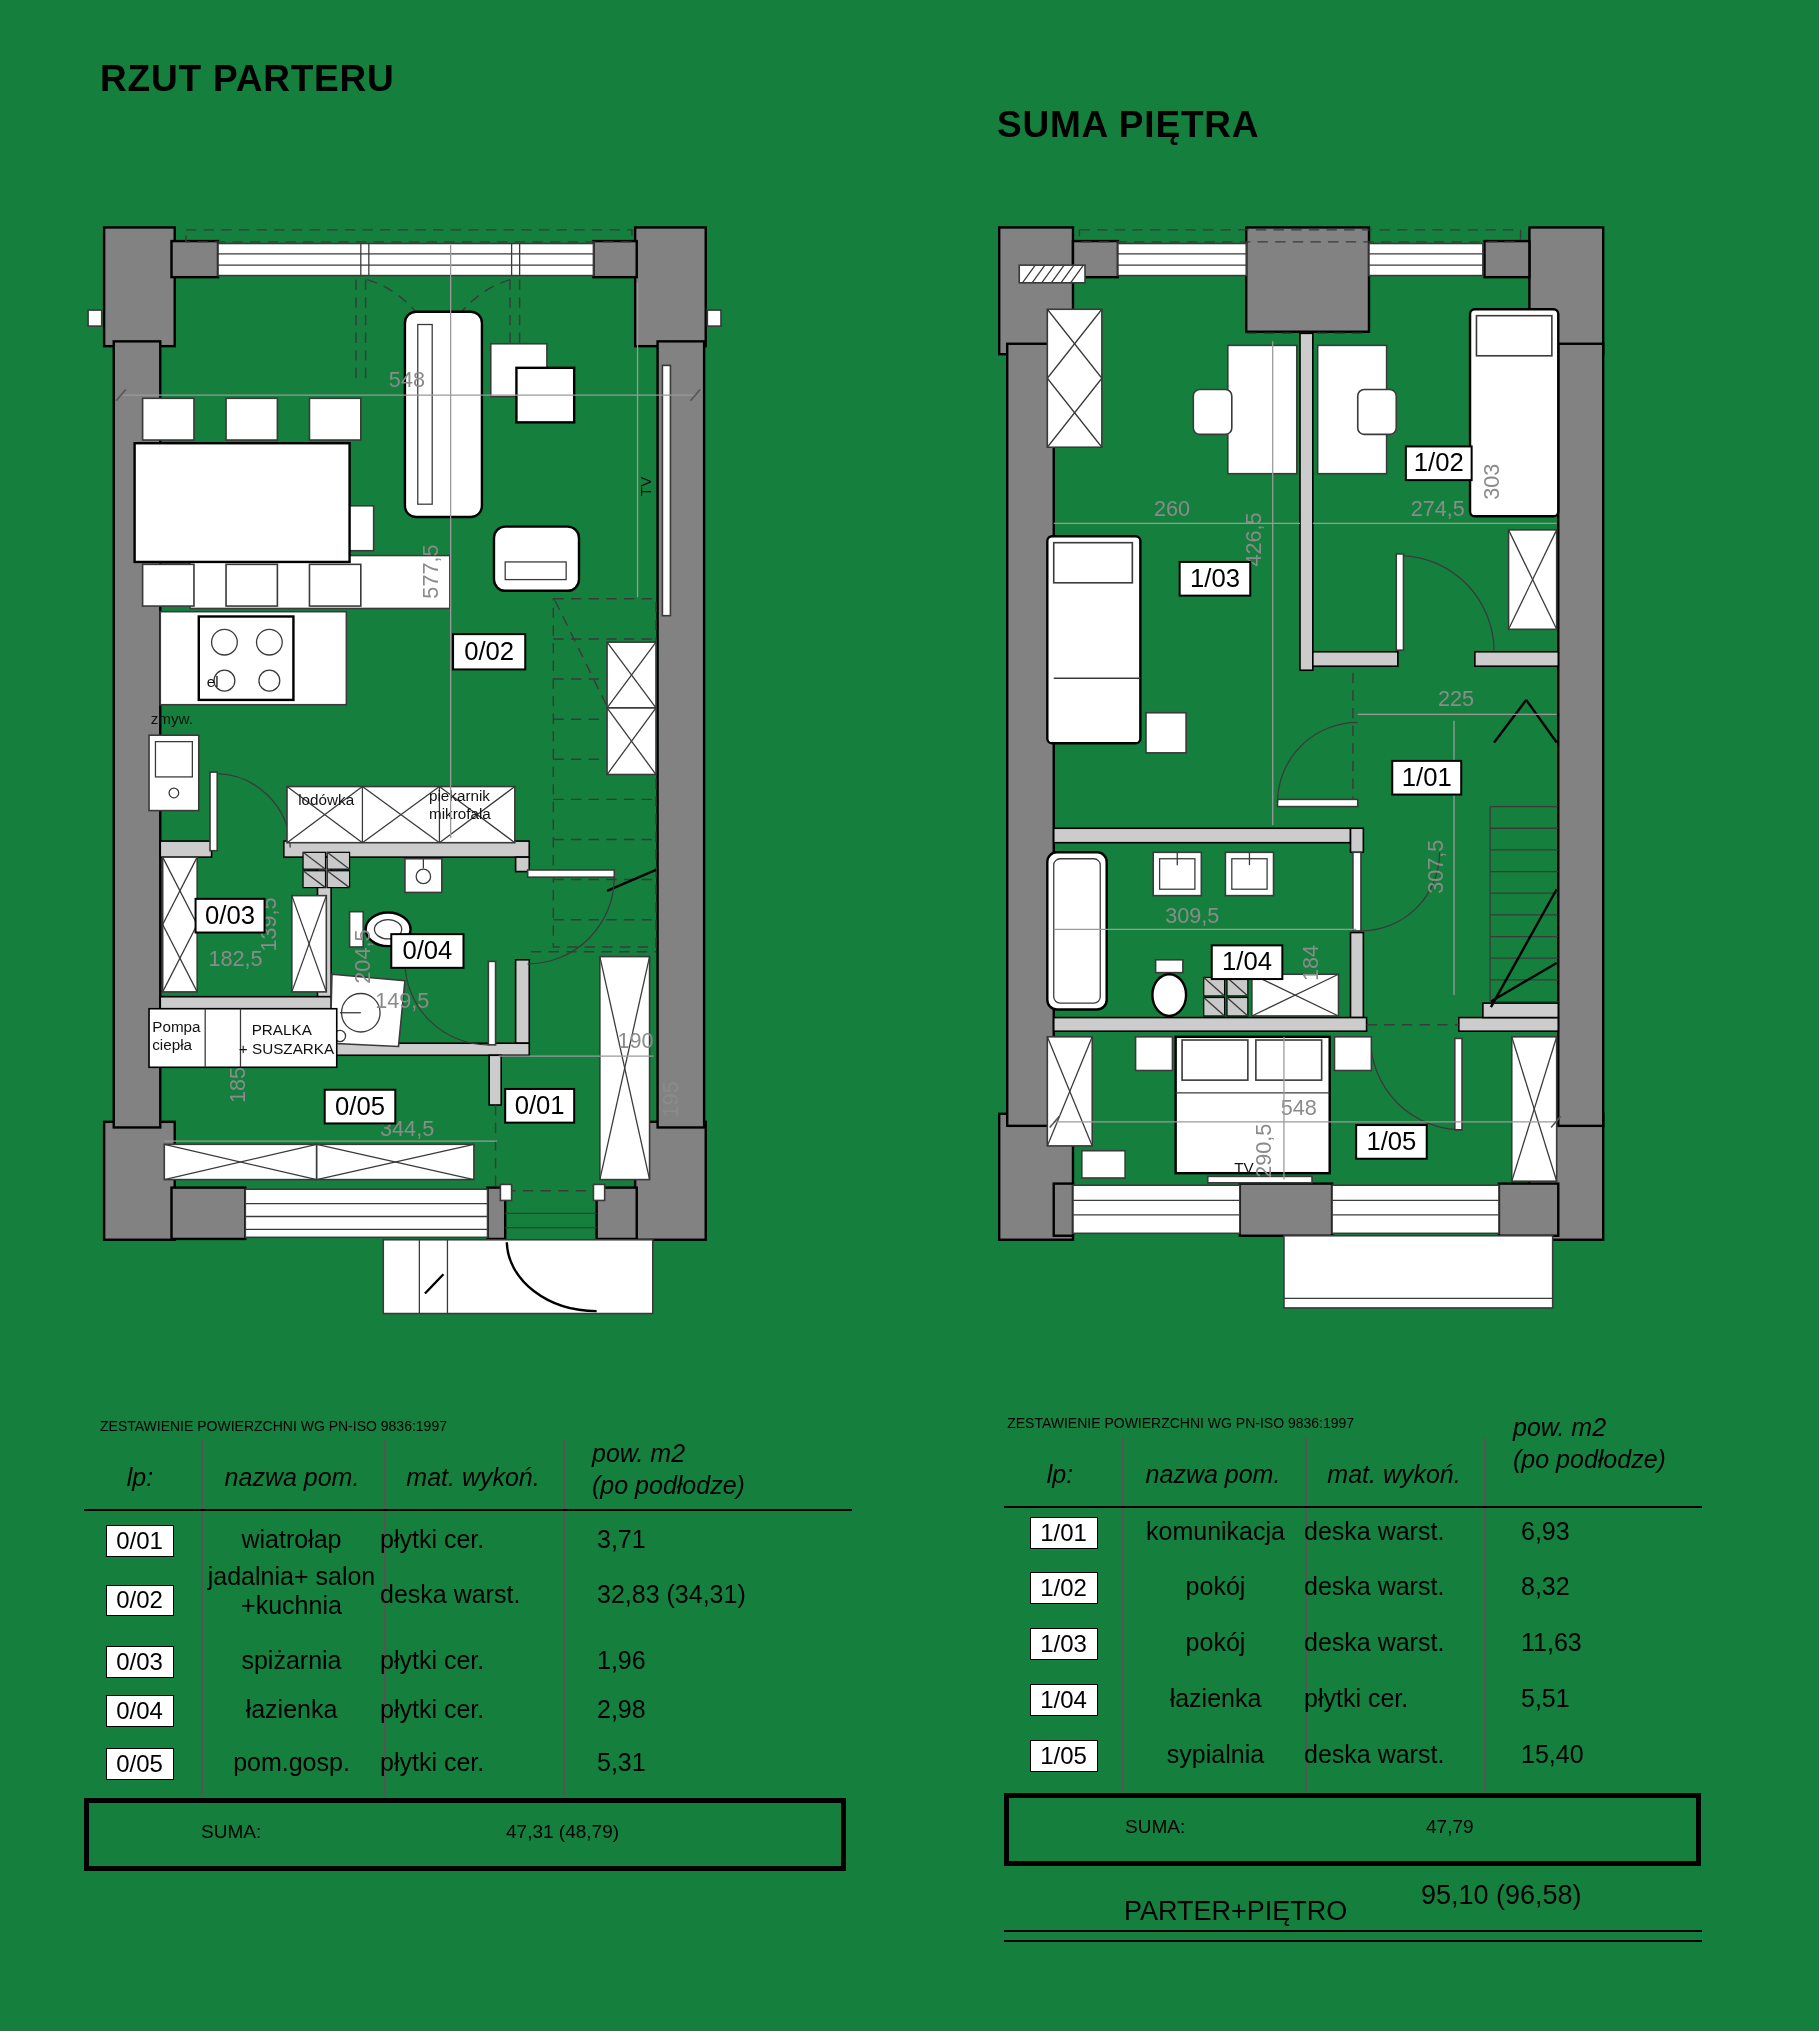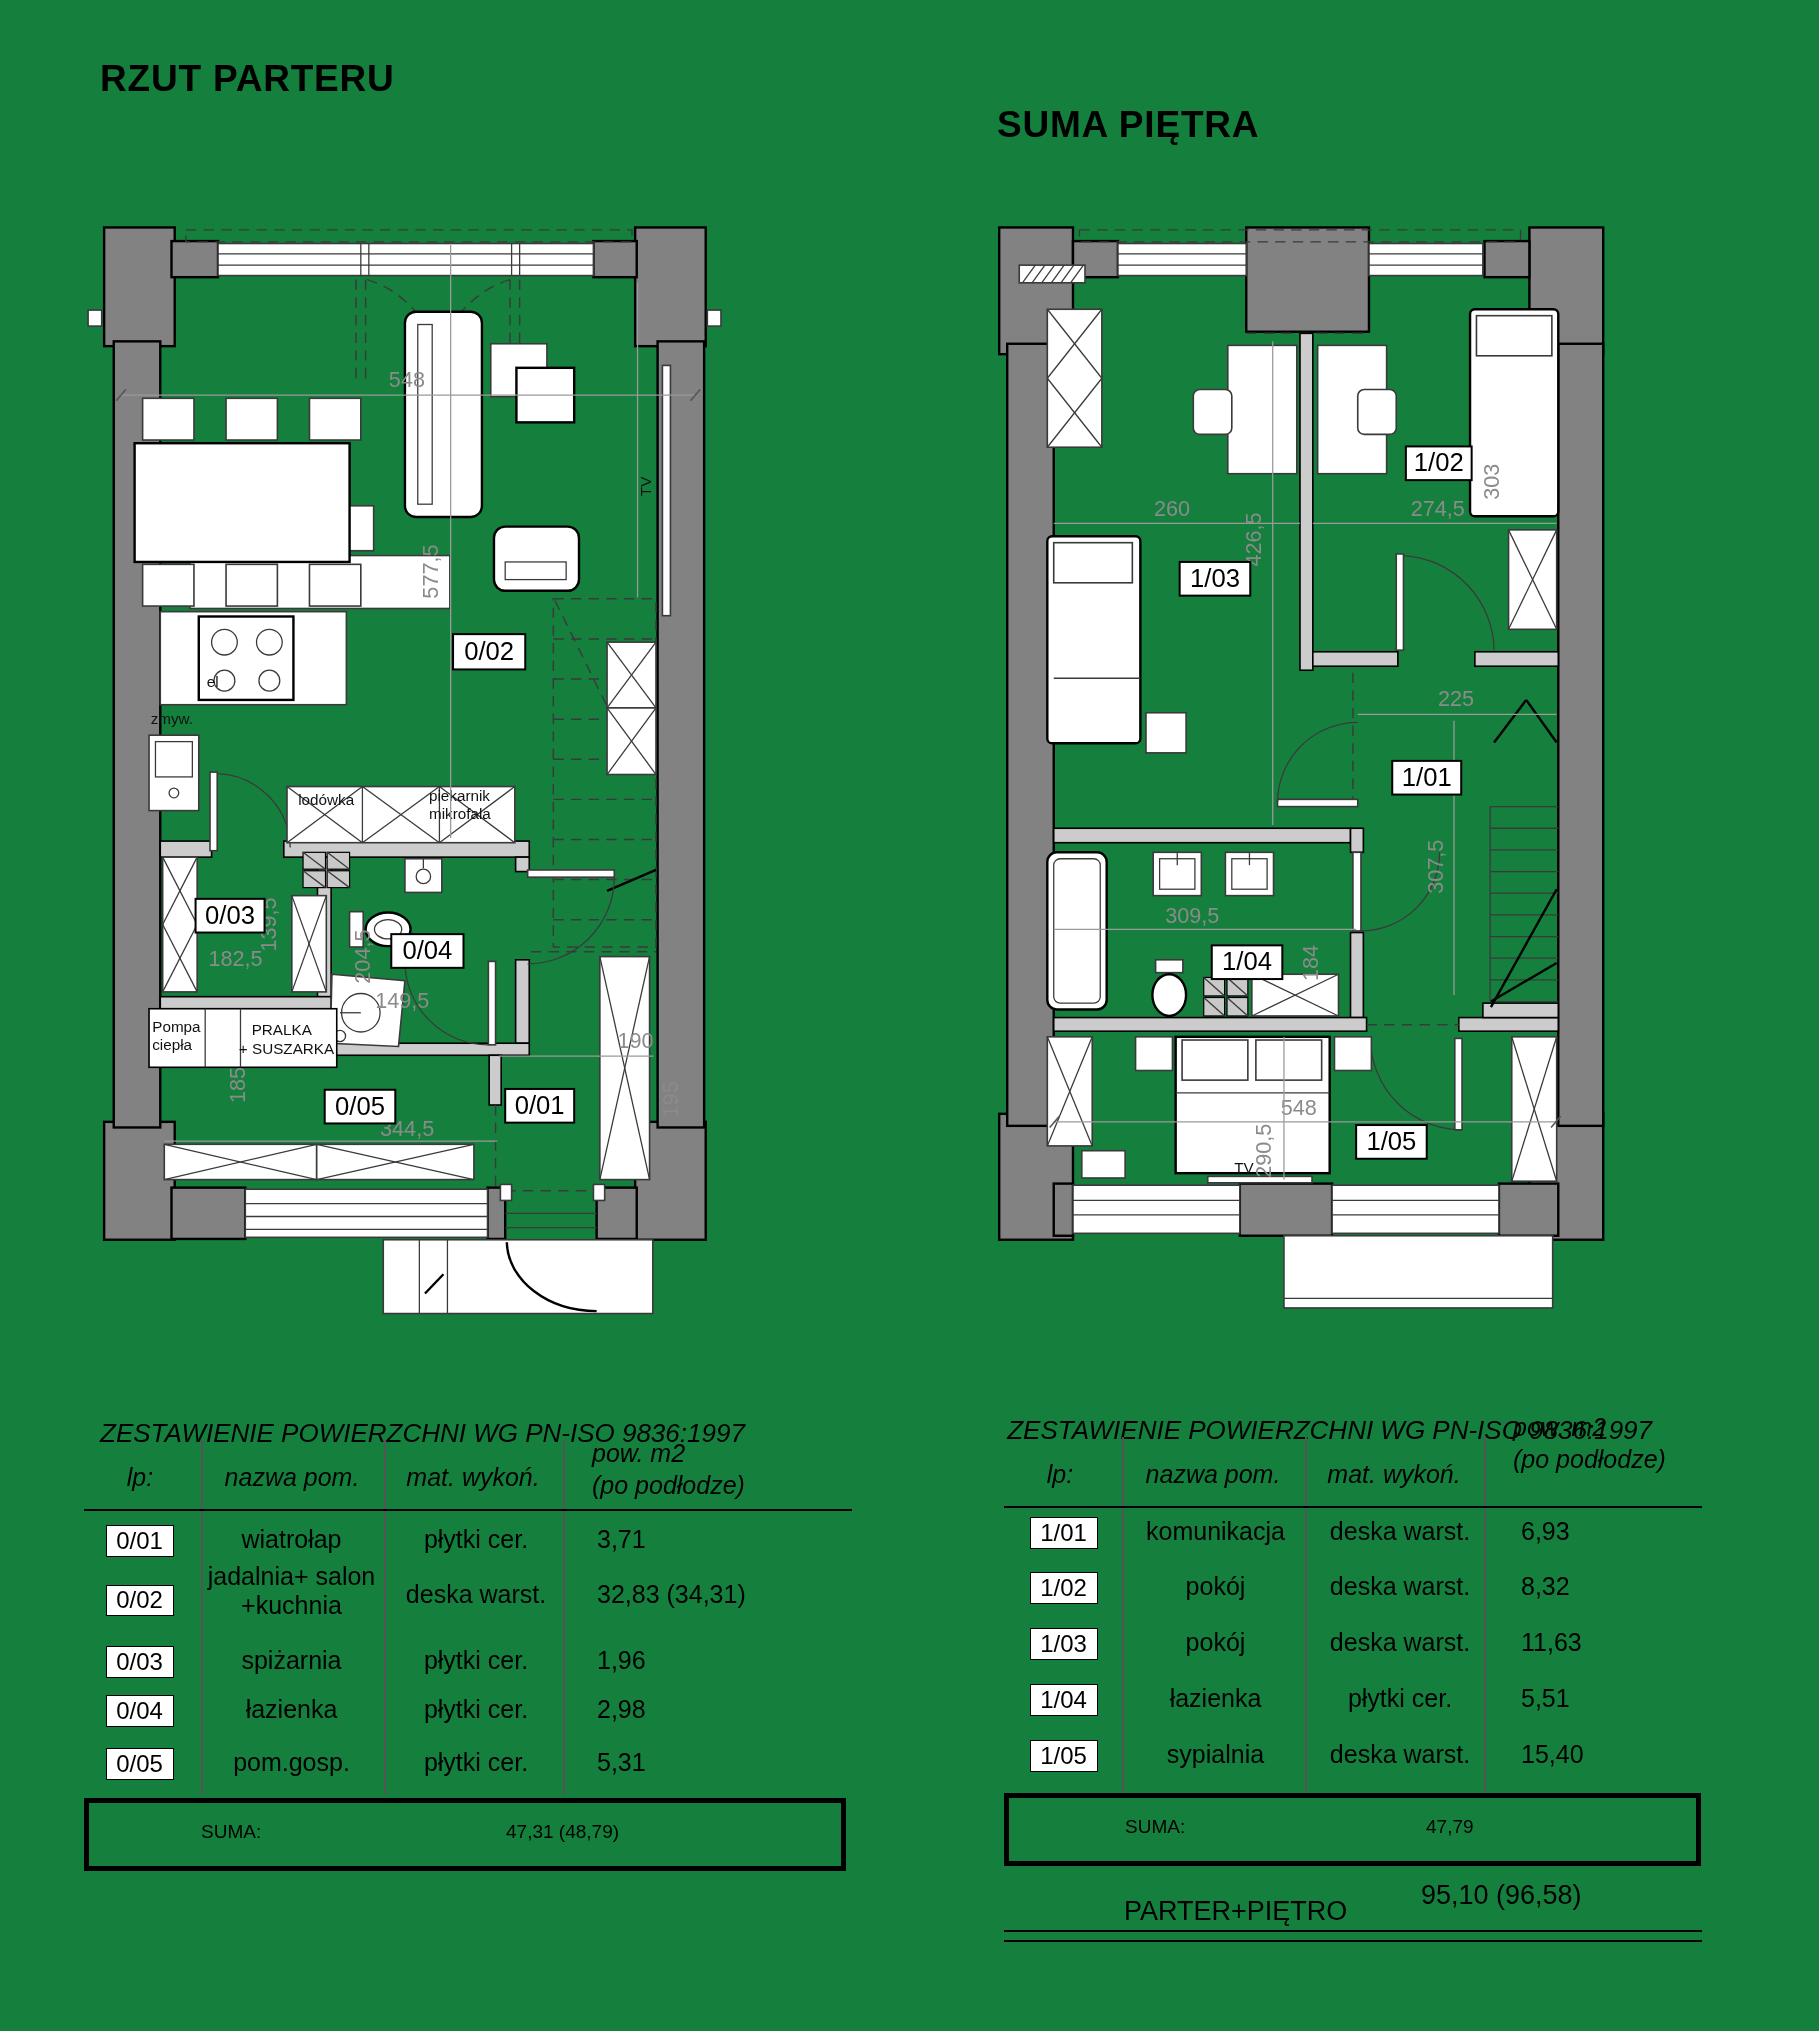--- a/index.html
+++ b/index.html
@@ -22,27 +22,27 @@
   svg .dim{font-size:27px;fill:#8b8b8b;}
   svg .sm{font-size:19px;fill:#111;}
   svg .rt{font-size:32px;fill:#000;}
   svg .rb{fill:#fff;stroke:#000;stroke-width:2.5;}
   svg .gx{fill:#c9c9c9;stroke:#000;stroke-width:1.5;}
   
   .tbl{position:absolute;font-size:25px;}
   #tbl-parter{left:80px;top:1405px;width:778px;height:529px;}
   #tbl-pietro{left:1004px;top:1402px;width:722px;height:586px;}
   .tbl *{position:absolute;}
-  .tbl-heading{font-style:italic;font-size:26px;white-space:nowrap;}
+  .tbl-heading{font-size:14px;white-space:nowrap;}
   .vline{width:1.6px;background:#555;}
   .hrule{height:2.4px;background:#000;}
   .hcell{font-style:italic;text-align:center;font-size:25px;}
   .c-lp{left:17.6px;width:84px;text-align:center;}
   .c-name{left:124px;width:175px;text-align:center;white-space:pre-line;line-height:1.15;}
-  .c-mat{left:316px;width:160px;text-align:center;}
+  .c-mat{left:300px;width:160px;text-align:left;}
   .c-area{left:517px;width:241px;text-align:left;}
   .lp-badge{position:static;display:inline-block;border:1.6px solid #000;padding:0.8px 9.6px;font-size:24px;background:#fff;}
   .suma-box{border:5.6px solid #000;}
   .suma-label,.suma-value{font-size:19px;}
   .total-label,.total-value{font-size:27px;}
   .dbl-rule{height:8px;border-top:2.4px solid #000;border-bottom:2.4px solid #000;}
 </style>
 </head>
 <body>
 

